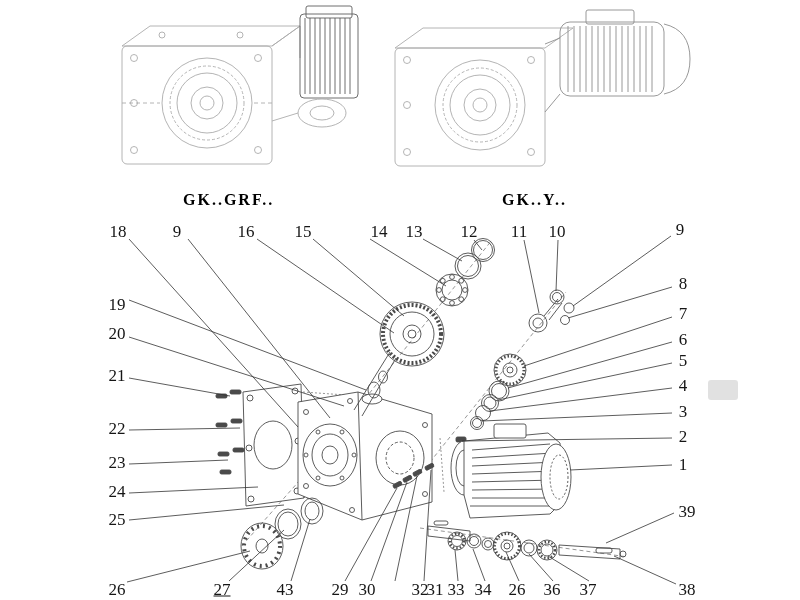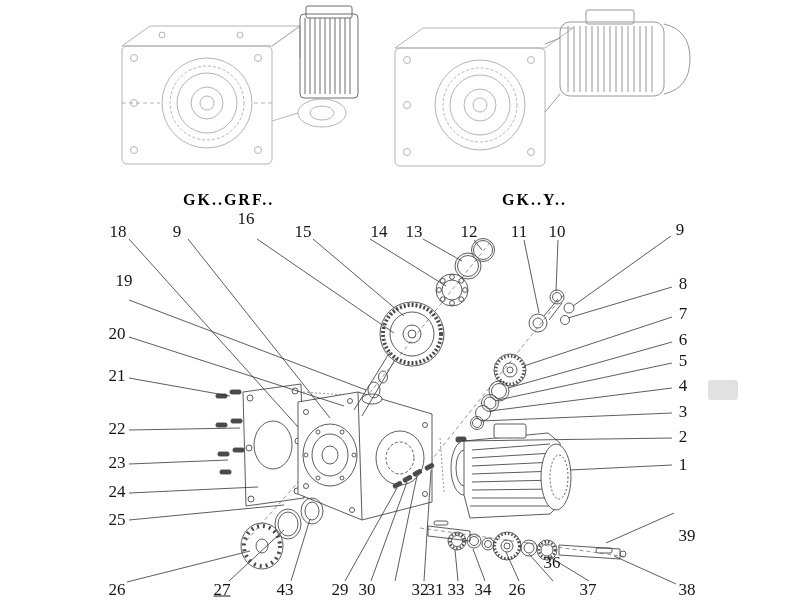--- a/index.html
+++ b/index.html
@@ -305,50 +305,50 @@
       <line x1="676" y1="584" x2="614" y2="556"></line>
     </g>
 </svg>
 
 <div class="model-label" style="left:183px;top:191px;">GK..GRF..</div>
 <div class="model-label" style="left:502px;top:191px;">GK..Y..</div>
 
 <div id="callout-layer">
     <div class="callout-num" style="left: 118px; top: 231px;">18</div>
     <div class="callout-num" style="left: 177px; top: 231px;">9</div>
-    <div class="callout-num" style="left: 246px; top: 218px; text-align: right;">16</div>
+    <div class="callout-num" style="left: 246px; top: 231px; text-align: right;">16</div>
     <div class="callout-num" style="left: 303px; top: 231px;">15</div>
     <div class="callout-num" style="left: 379px; top: 231px;">14</div>
     <div class="callout-num" style="left: 414px; top: 231px;">13</div>
     <div class="callout-num" style="left: 469px; top: 231px;">12</div>
     <div class="callout-num" style="left: 519px; top: 231px;">11</div>
     <div class="callout-num" style="left: 557px; top: 231px;">10</div>
     <div class="callout-num" style="left: 680px; top: 229px;">9</div>
     <div class="callout-num" style="left: 683px; top: 283px;">8</div>
     <div class="callout-num" style="left: 683px; top: 313px;">7</div>
     <div class="callout-num" style="left: 683px; top: 339px;">6</div>
     <div class="callout-num" style="left: 683px; top: 360px;">5</div>
     <div class="callout-num" style="left: 683px; top: 385px;">4</div>
     <div class="callout-num" style="left: 683px; top: 411px;">3</div>
     <div class="callout-num" style="left: 683px; top: 436px;">2</div>
     <div class="callout-num" style="left: 683px; top: 464px;">1</div>
-    <div class="callout-num" style="left: 687px; top: 511px; margin-top: 24px;">39</div>
-    <div class="callout-num" style="left: 117px; top: 280px; margin-left: 7px;">19</div>
+    <div class="callout-num" style="left: 687px; top: 511px;">39</div>
+    <div class="callout-num" style="left: 117px; top: 304px;">19</div>
     <div class="callout-num" style="left: 117px; top: 333px;">20</div>
     <div class="callout-num" style="left: 117px; top: 375px;">21</div>
     <div class="callout-num" style="left: 117px; top: 428px;">22</div>
     <div class="callout-num" style="left: 117px; top: 462px;">23</div>
     <div class="callout-num" style="left: 117px; top: 491px;">24</div>
     <div class="callout-num" style="left: 117px; top: 519px;">25</div>
     <div class="callout-num" style="left: 117px; top: 589px;">26</div>
     <div class="callout-num" style="left: 222px; top: 589px; text-decoration: underline;">27</div>
     <div class="callout-num" style="left: 285px; top: 589px;">43</div>
     <div class="callout-num" style="left: 340px; top: 589px;">29</div>
     <div class="callout-num" style="left: 367px; top: 589px;">30</div>
     <div class="callout-num" style="left: 391px; top: 589px; margin-left: 44px;">31</div>
     <div class="callout-num" style="left: 420px; top: 589px;">32</div>
     <div class="callout-num" style="left: 456px; top: 589px;">33</div>
     <div class="callout-num" style="left: 483px; top: 589px;">34</div>
     <div class="callout-num" style="left: 517px; top: 589px;">26</div>
-    <div class="callout-num" style="left: 552px; top: 562px;">36</div>
+    <div class="callout-num" style="left: 552px; top: 589px;">36</div>
     <div class="callout-num" style="left: 588px; top: 589px;">37</div>
     <div class="callout-num" style="left: 687px; top: 589px;">38</div>
   </div>
 
 </body></html>

